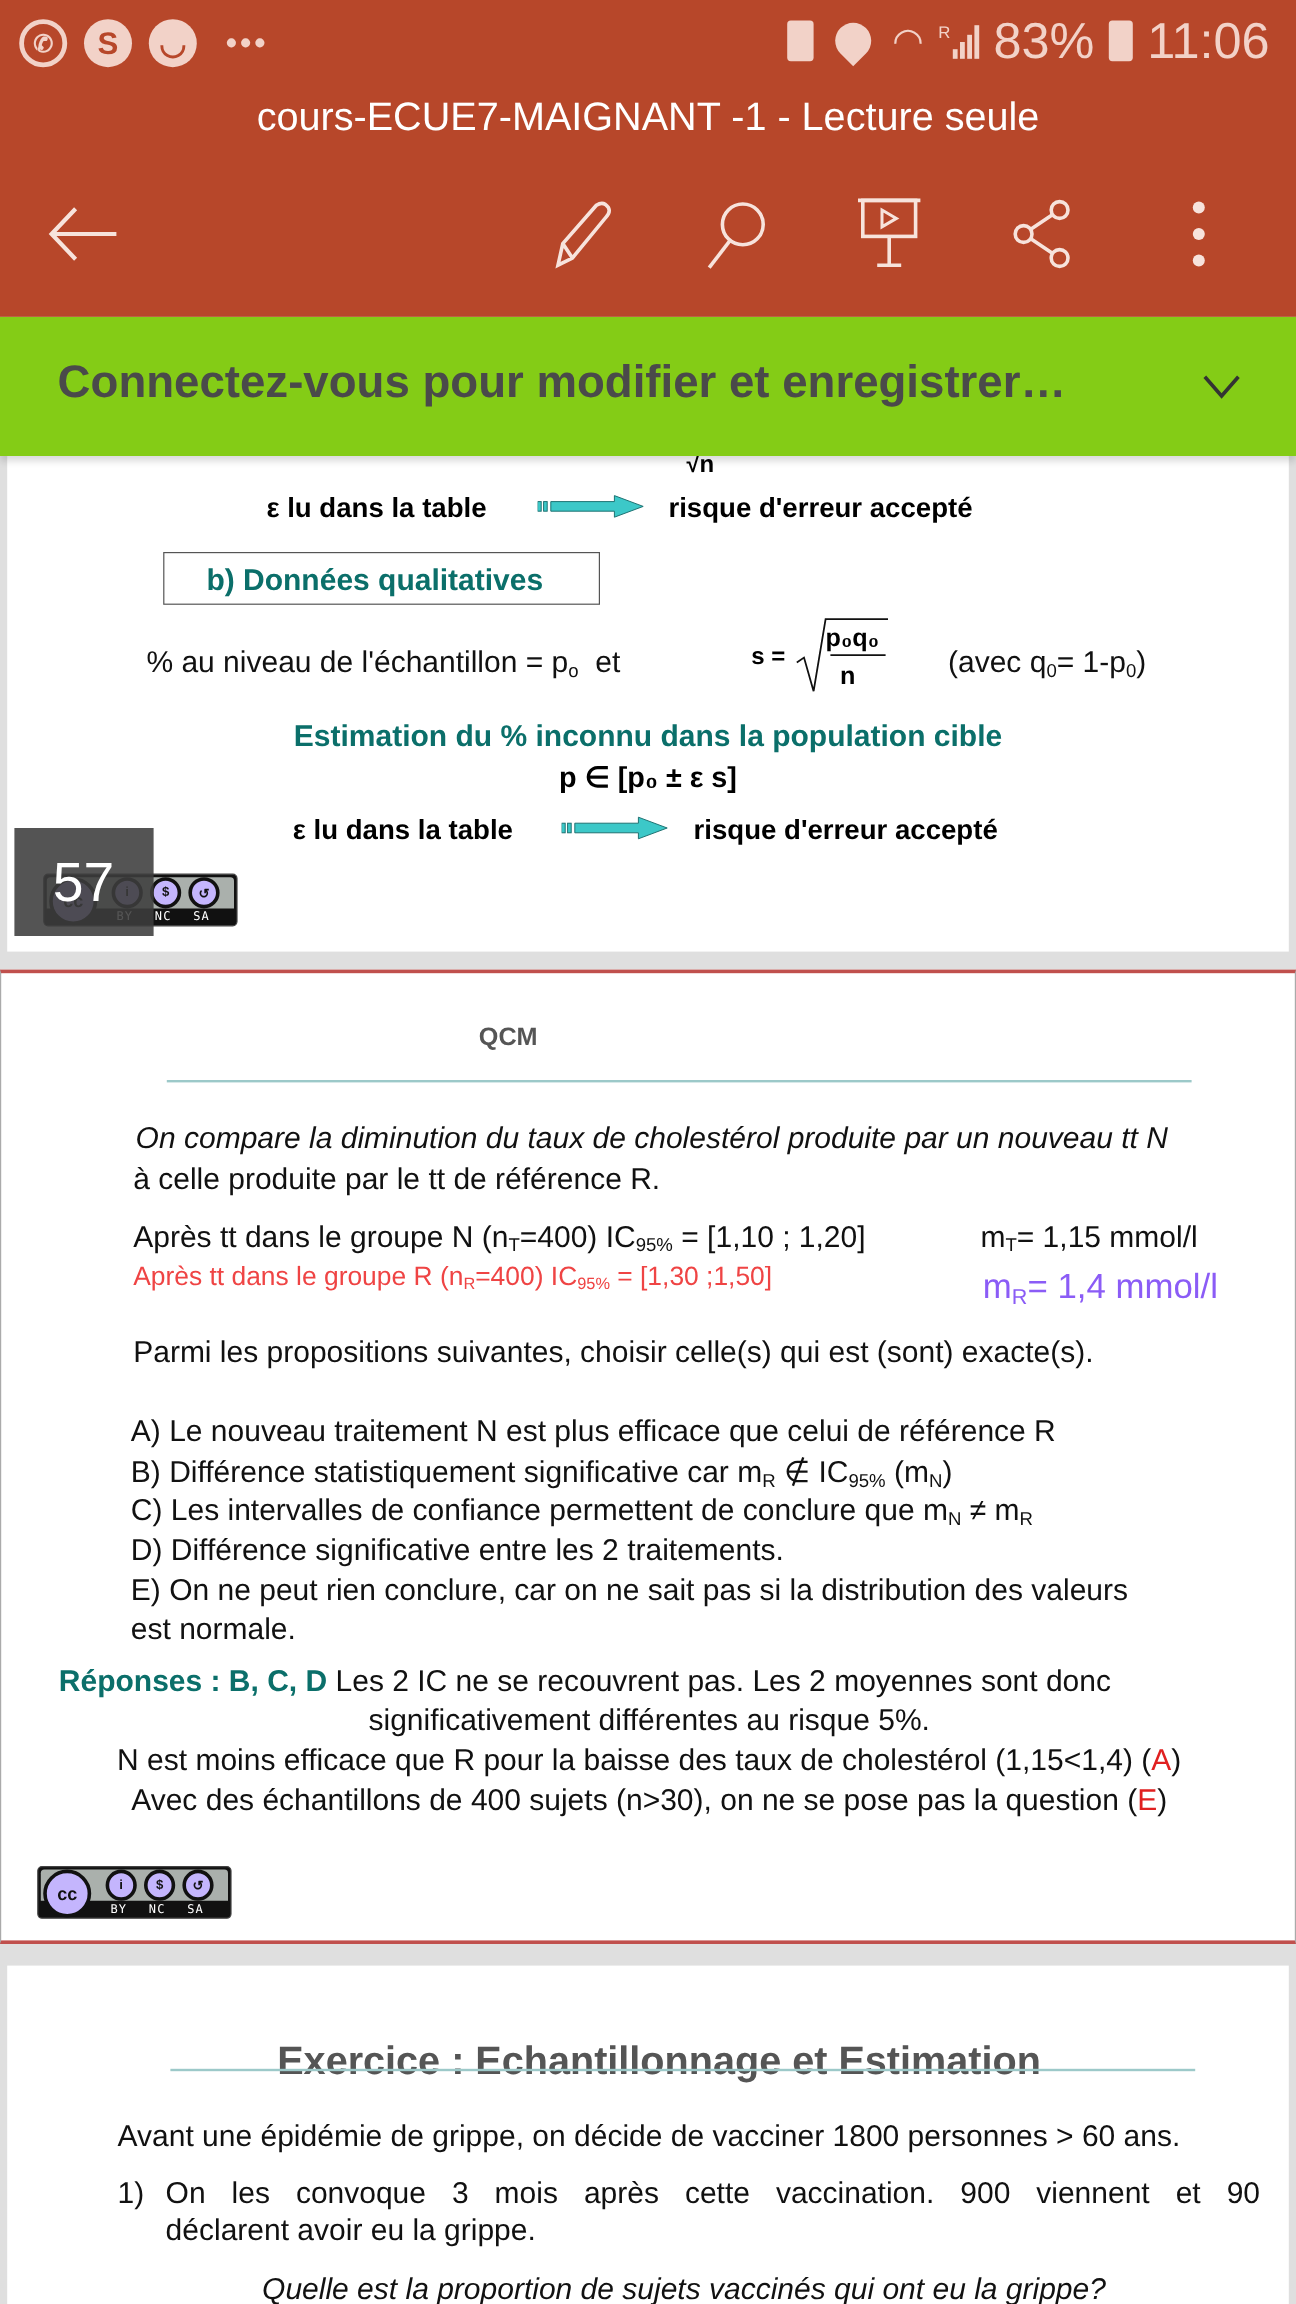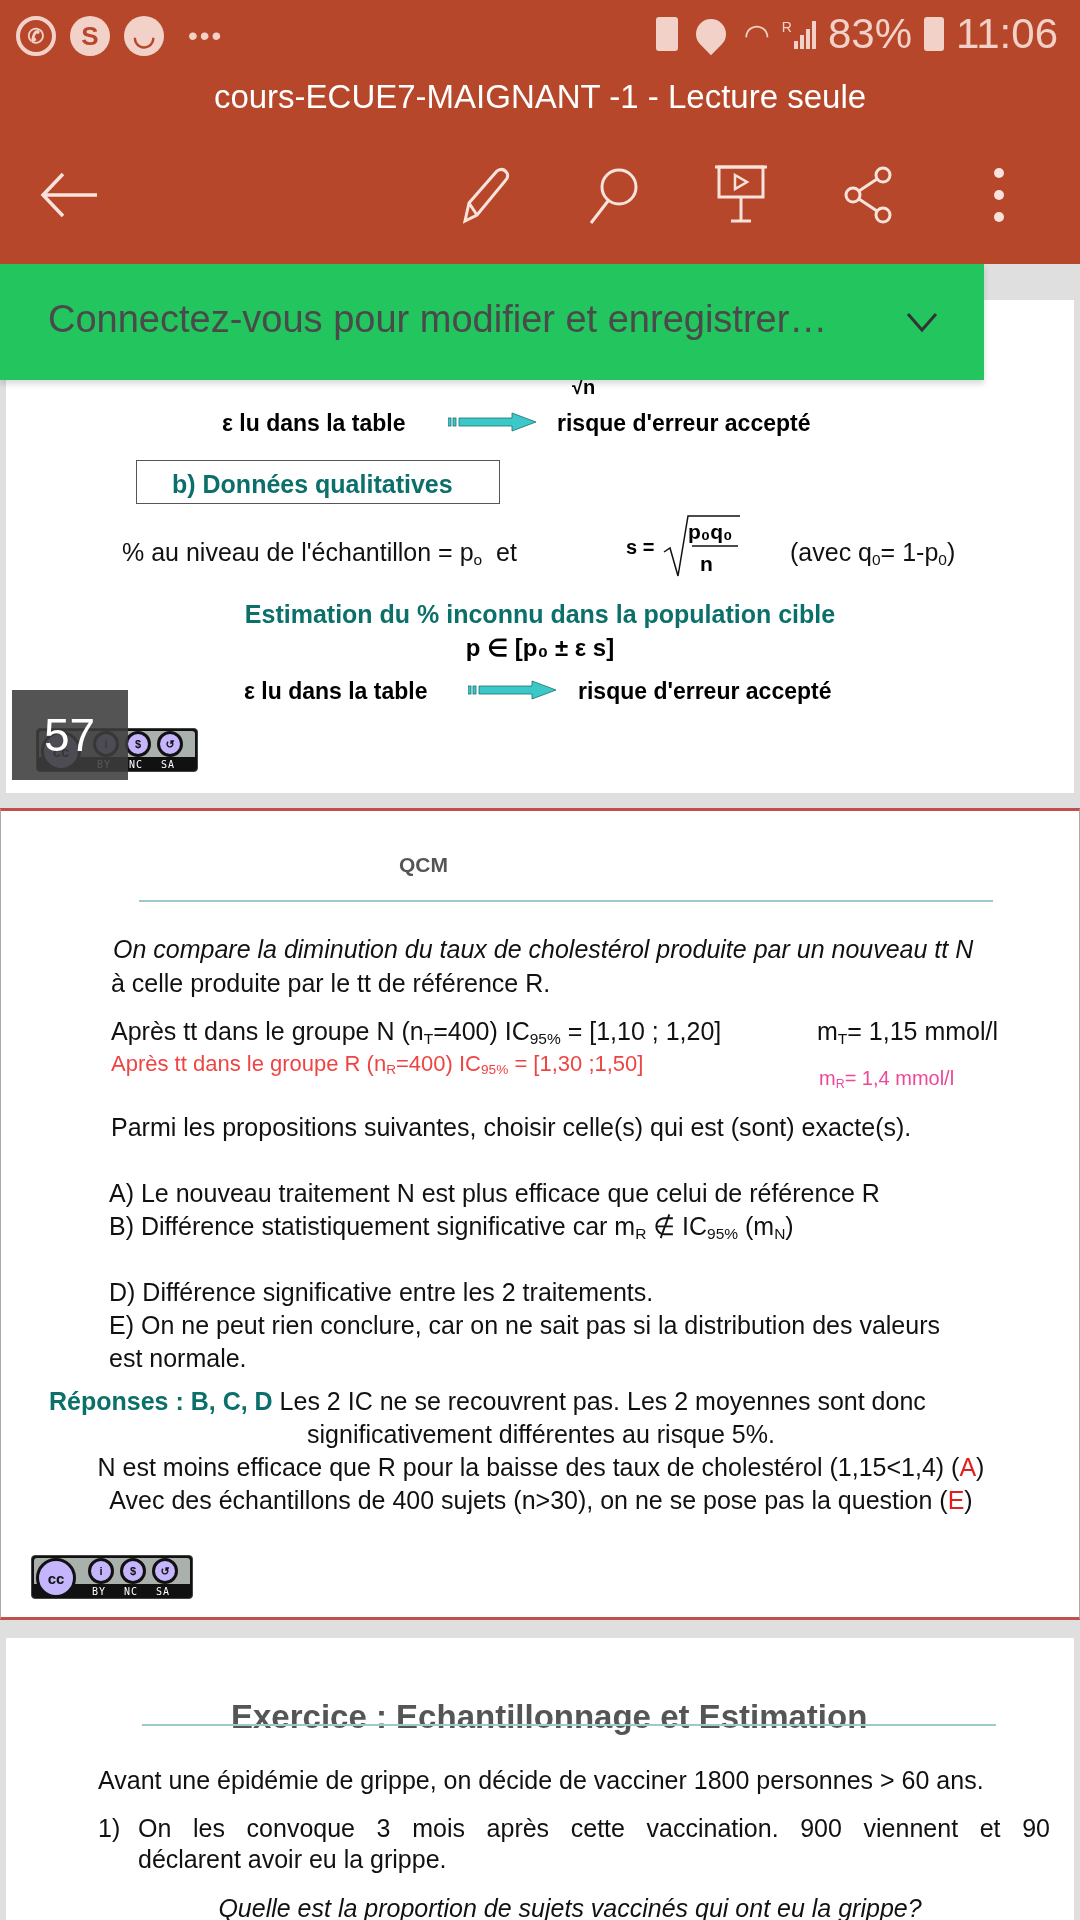--- a/index.html
+++ b/index.html
@@ -20,21 +20,21 @@
   .sb-signal span { width: 4px; background: #f2d2c8; display: block; }
   .sb-text { font-size: 42px; font-family: "Liberation Sans", sans-serif; }
   .sb-batt { width: 20px; height: 34px; background: #f2d2c8; border-radius: 3px; }
 
   .doc-title { position: absolute; left: 0; width: 1080px; top: 78px; text-align: center; font-size: 33px; color: #fff; }
 
   .toolbar { position: absolute; left: 0; top: 150px; width: 1080px; height: 90px; }
   .tb-btn { position: absolute; top: 10px; width: 70px; height: 70px; display: flex; align-items: center; justify-content: center; }
 
   
-  .banner { position: absolute; left: 0; top: 264px; width: 984px; height: 116px; background: #22c55e; box-shadow: 0 4px 6px rgba(0,0,0,0.15); z-index: 9; }
+  .banner { position: absolute; left: 0; top: 264px; width: 1080px; height: 116px; background: #84cc16; box-shadow: 0 4px 6px rgba(0,0,0,0.15); z-index: 9; font-weight: bold; }
   .banner-text { position: absolute; left: 48px; top: 34px; font-size: 38px; color: #4a4a4a; }
   .banner-chev { position: absolute; right: 42px; top: 38px; width: 40px; height: 40px; }
 
   
   .slide { position: absolute; background: #fff; left: 6px; width: 1068px; }
   .slide1 { top: 300px; height: 493px; }
   .slide2 { left: 0; width: 1080px; top: 808px; height: 812px; border-top: 3px solid #c0504d; border-bottom: 3px solid #c0504d; border-left: 1px solid #aaa; border-right: 1px solid #aaa; }
   .slide3 { top: 1638px; height: 300px; }
 
   .abs { position: absolute; white-space: nowrap; }
@@ -197,29 +197,32 @@
 
   <div class="abs" style="left:110px;top:206px;font-size:25px;color:#111;">
     <span>Après tt dans le groupe N (n</span><sub>T</sub><span>=400)  IC</span><sub>95%</sub><span> = [1,10 ; 1,20]</span>
   </div>
   <div class="abs" style="left:816px;top:206px;font-size:25px;color:#111;">
     <span>m</span><sub>T</sub><span>= 1,15 mmol/l</span>
   </div>
   <div class="abs" style="left:110px;top:240px;font-size:22px;color:#ef4444;">
     <span>Après tt dans le groupe R (n</span><sub>R</sub><span>=400)  IC</span><sub>95%</sub><span> = [1,30 ;1,50]</span>
   </div>
-  <div class="abs" style="left:818px;top:256px;font-size:20px;color:#ec4899;">
+  <div class="abs" style="left:818px;top:246px;font-size:29px;color:#8b5cf6;">
     <span>m</span><sub>R</sub><span>= 1,4   mmol/l</span>
   </div>
 
   <div class="abs" style="left:110px;top:302px;font-size:25px;color:#111;">Parmi les propositions suivantes, choisir celle(s) qui est (sont) exacte(s).</div>
 
   <div class="abs" style="left:108px;top:368px;font-size:25px;color:#111;">A) Le nouveau traitement N est plus efficace que celui de référence R</div>
   <div class="abs" style="left:108px;top:401px;font-size:25px;color:#111;">
     <span>B) Différence statistiquement significative car m</span><sub>R</sub><span> ∉ IC</span><sub>95%</sub><span> (m</span><sub>N</sub><span>)</span>
+  </div>
+  <div class="abs" style="left:108px;top:434px;font-size:25px;color:#111;">
+    <span>C) Les intervalles de confiance permettent de conclure que m</span><sub>N</sub><span> ≠ m</span><sub>R</sub>
   </div>
   <div class="abs" style="left:108px;top:467px;font-size:25px;color:#111;">D) Différence significative entre les 2 traitements.</div>
   <div class="abs" style="left:108px;top:500px;font-size:25px;color:#111;">E) On ne peut rien conclure, car on ne sait pas si la distribution des valeurs</div>
   <div class="abs" style="left:108px;top:533px;font-size:25px;color:#111;">est normale.</div>
 
   <div class="abs" style="left:48px;top:576px;font-size:25px;color:#111;">
     <span class="bold teal">Réponses : B, C, D</span><span> Les 2 IC ne se recouvrent pas. Les 2 moyennes sont donc</span>
   </div>
   <div class="abs" style="left:0;width:1080px;text-align:center;top:609px;font-size:25px;color:#111;">significativement différentes au risque 5%.</div>
   <div class="abs" style="left:0;width:1080px;text-align:center;top:642px;font-size:25px;color:#111;">

